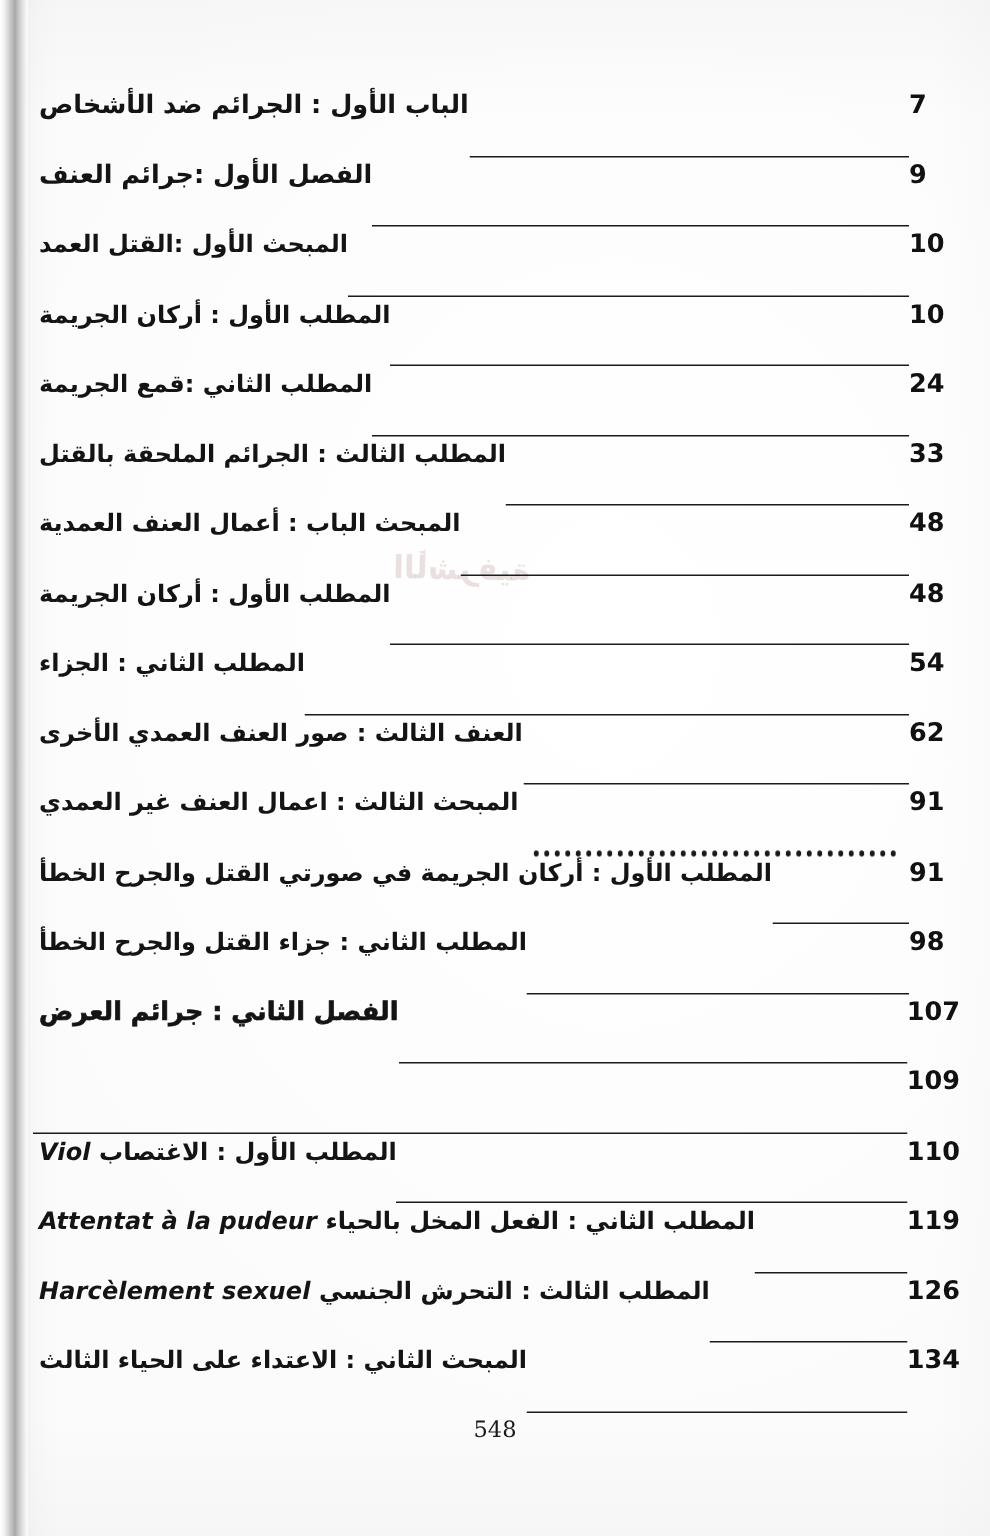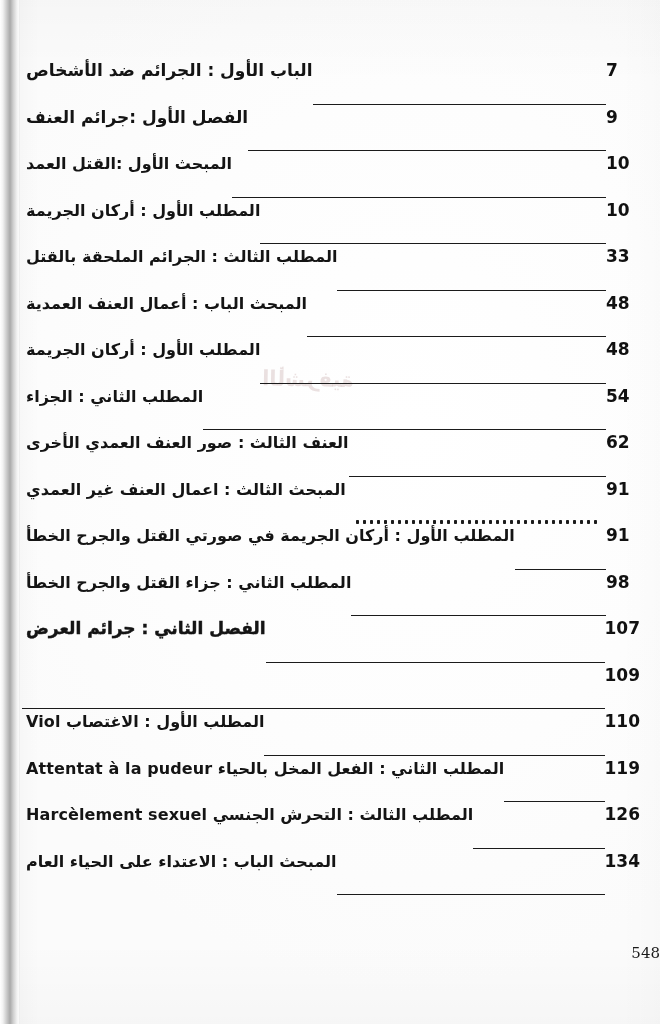--- a/index.html
+++ b/index.html
@@ -161,29 +161,30 @@
     line-height: 1;
     font-family: "DejaVu Sans", "Liberation Sans", sans-serif;
   }
 
   
   .lat {
     direction: ltr;
     unicode-bidi: embed;
     font-weight: bold;
     font-family: "DejaVu Sans", "Liberation Sans", sans-serif;
+    font-style: italic;
   }
 
   
   #folio {
     position: absolute;
     left: 0;
     right: 0;
     top: 944px;
-    text-align: right;
+    text-align: center;
     direction: ltr;
     font-size: 15px;
     color: #1a1a1a;
     font-family: "DejaVu Serif", "Liberation Serif", serif;
   }
 </style>
 </head>
 <body>
 
 <div id="page-scan"></div>
@@ -206,20 +207,25 @@
       <span class="entry-title">المبحث الأول :القتل العمد</span>
       <span class="leader"></span>
       <span class="entry-page">10</span>
     </div>
     <div class="toc-entry lvl-matlab">
       <span class="entry-title">المطلب الأول : أركان الجريمة</span>
       <span class="leader"></span>
       <span class="entry-page">10</span>
     </div>
     <div class="toc-entry lvl-matlab">
+      <span class="entry-title">المطلب الثاني :قمع الجريمة</span>
+      <span class="leader"></span>
+      <span class="entry-page">24</span>
+    </div>
+    <div class="toc-entry lvl-matlab">
       <span class="entry-title">المطلب الثالث : الجرائم الملحقة بالقتل</span>
       <span class="leader"></span>
       <span class="entry-page">33</span>
     </div>
     <div class="toc-entry lvl-mabhath">
       <span class="entry-title">المبحث الباب : أعمال العنف العمدية</span>
       <span class="leader"></span>
       <span class="entry-page">48</span>
     </div>
     <div class="toc-entry lvl-matlab">
@@ -270,19 +276,19 @@
       <span class="entry-title">المطلب الثاني : الفعل المخل بالحياء <span class="lat">Attentat à la pudeur</span></span>
       <span class="leader"></span>
       <span class="entry-page">119</span>
     </div>
     <div class="toc-entry lvl-matlab">
       <span class="entry-title">المطلب الثالث : التحرش الجنسي <span class="lat">Harcèlement sexuel</span></span>
       <span class="leader"></span>
       <span class="entry-page">126</span>
     </div>
     <div class="toc-entry lvl-mabhath">
-      <span class="entry-title">المبحث الباب : الاعتداء على الحياء العام</span>
+      <span class="entry-title">المبحث الثاني : الاعتداء على الحياء الثالث</span>
       <span class="leader"></span>
       <span class="entry-page">134</span>
     </div>
   </div>
 
 <div id="folio">548</div>
 
 </body></html>

